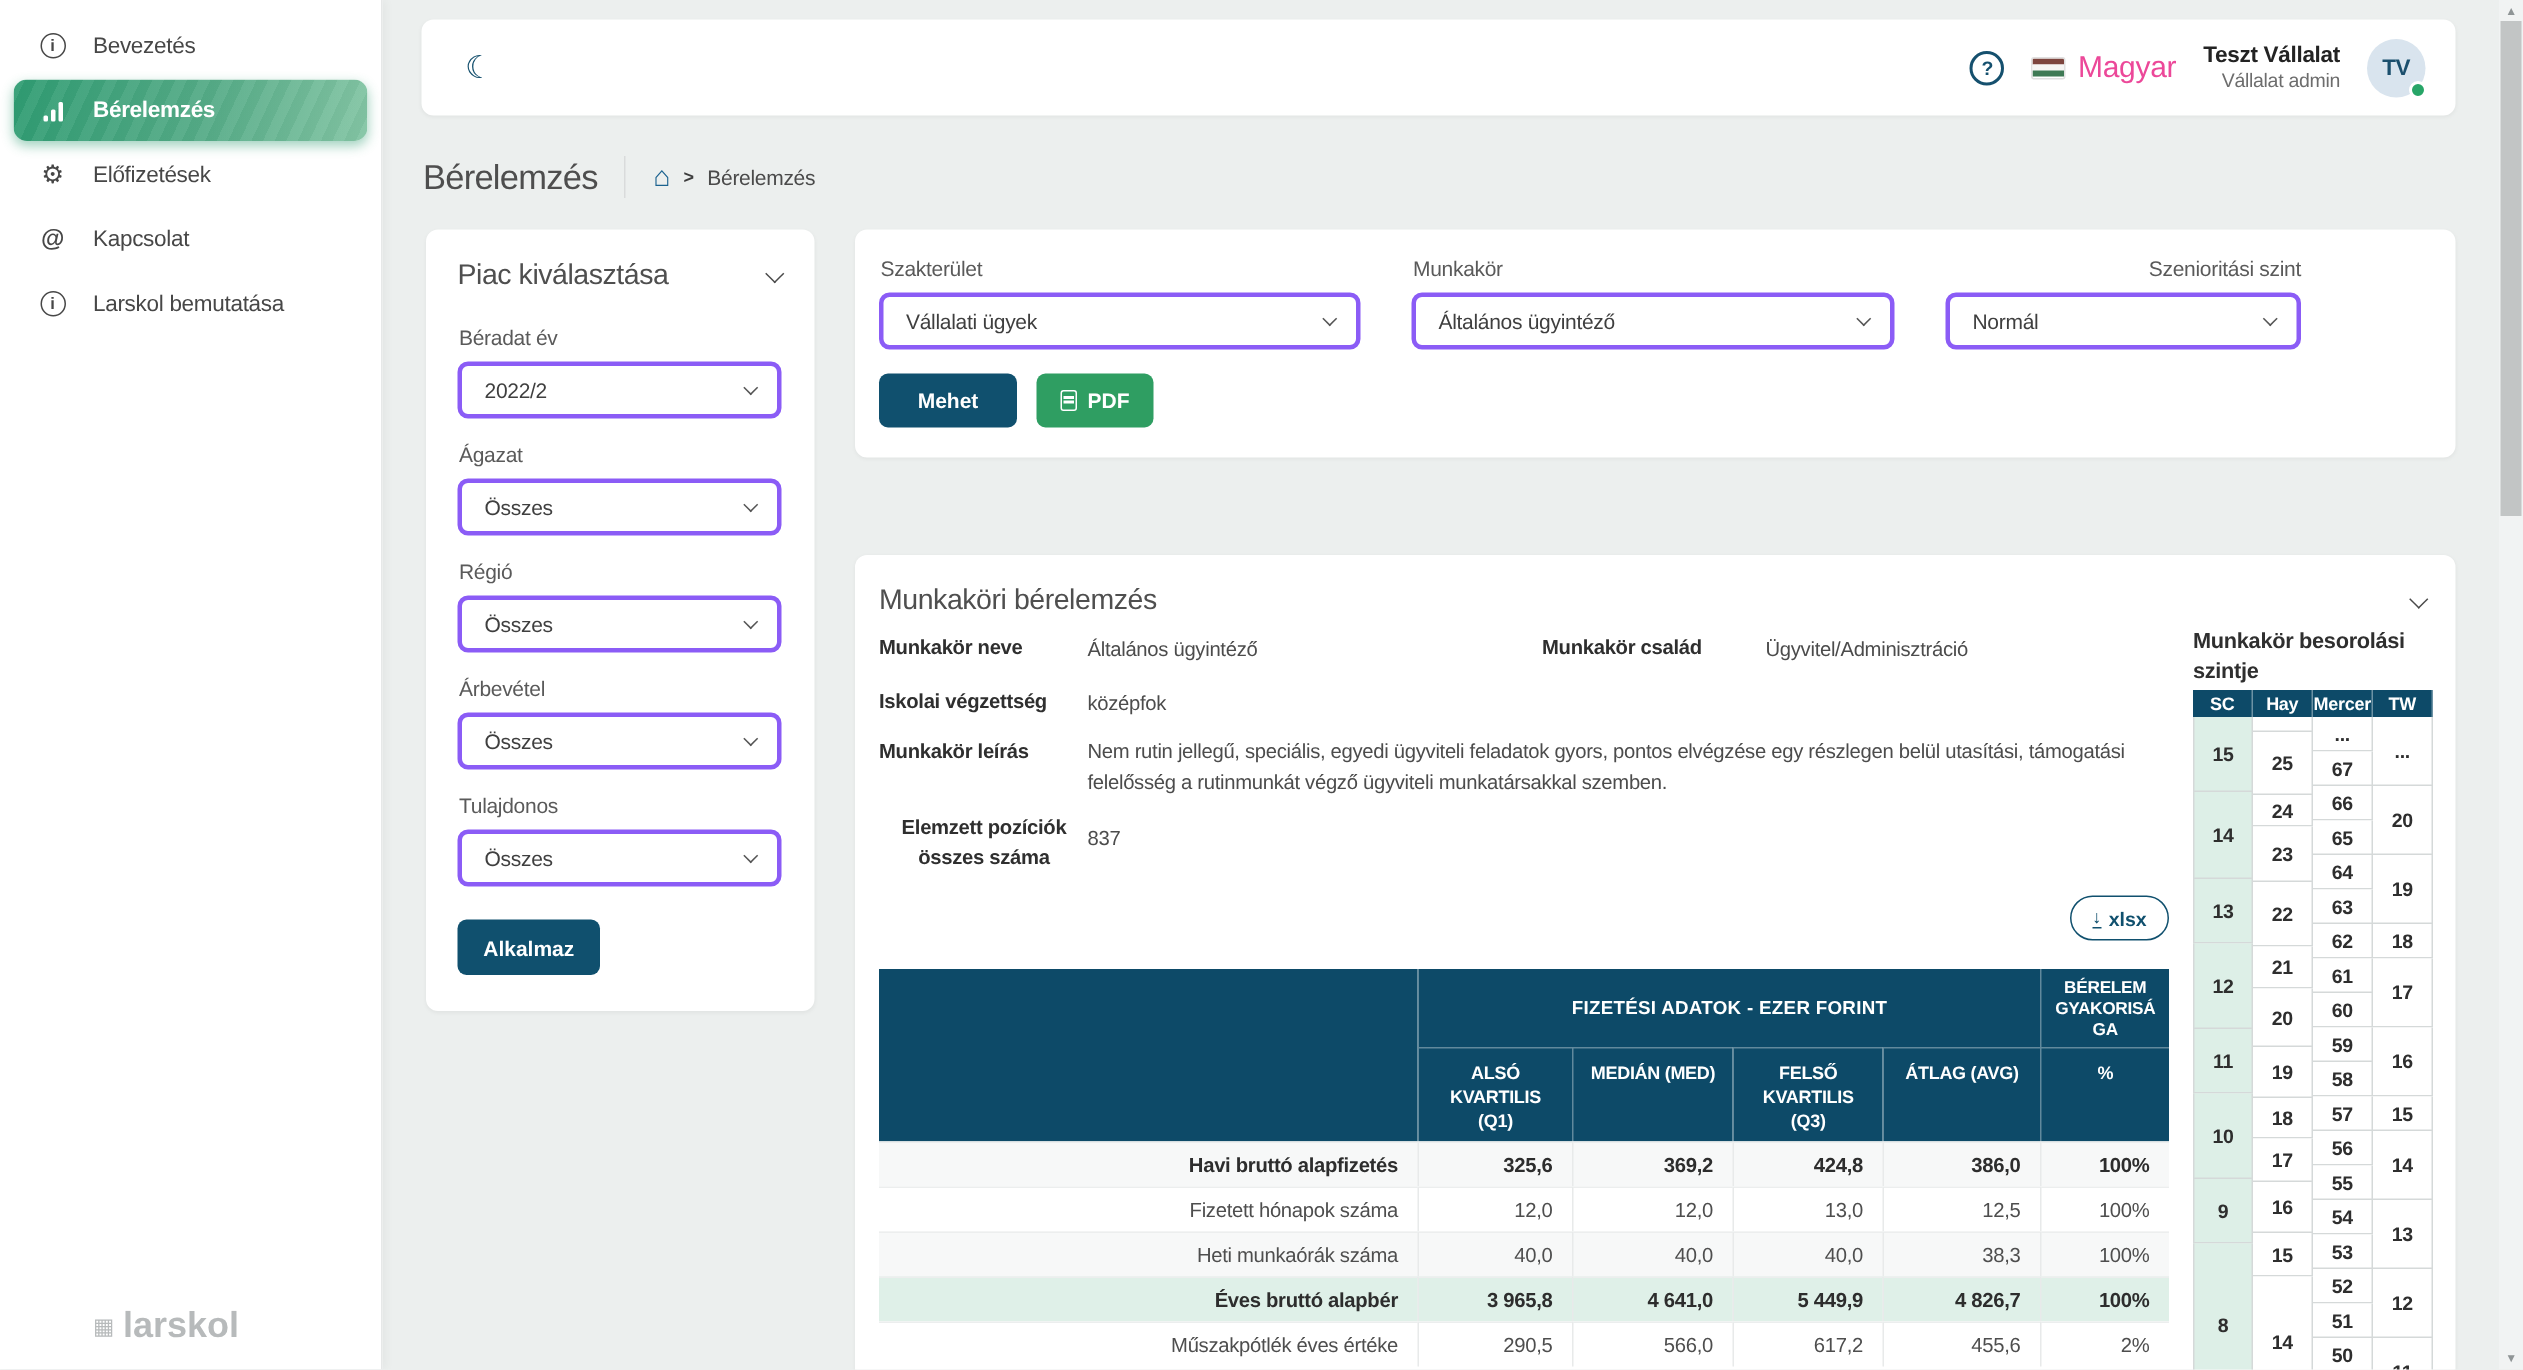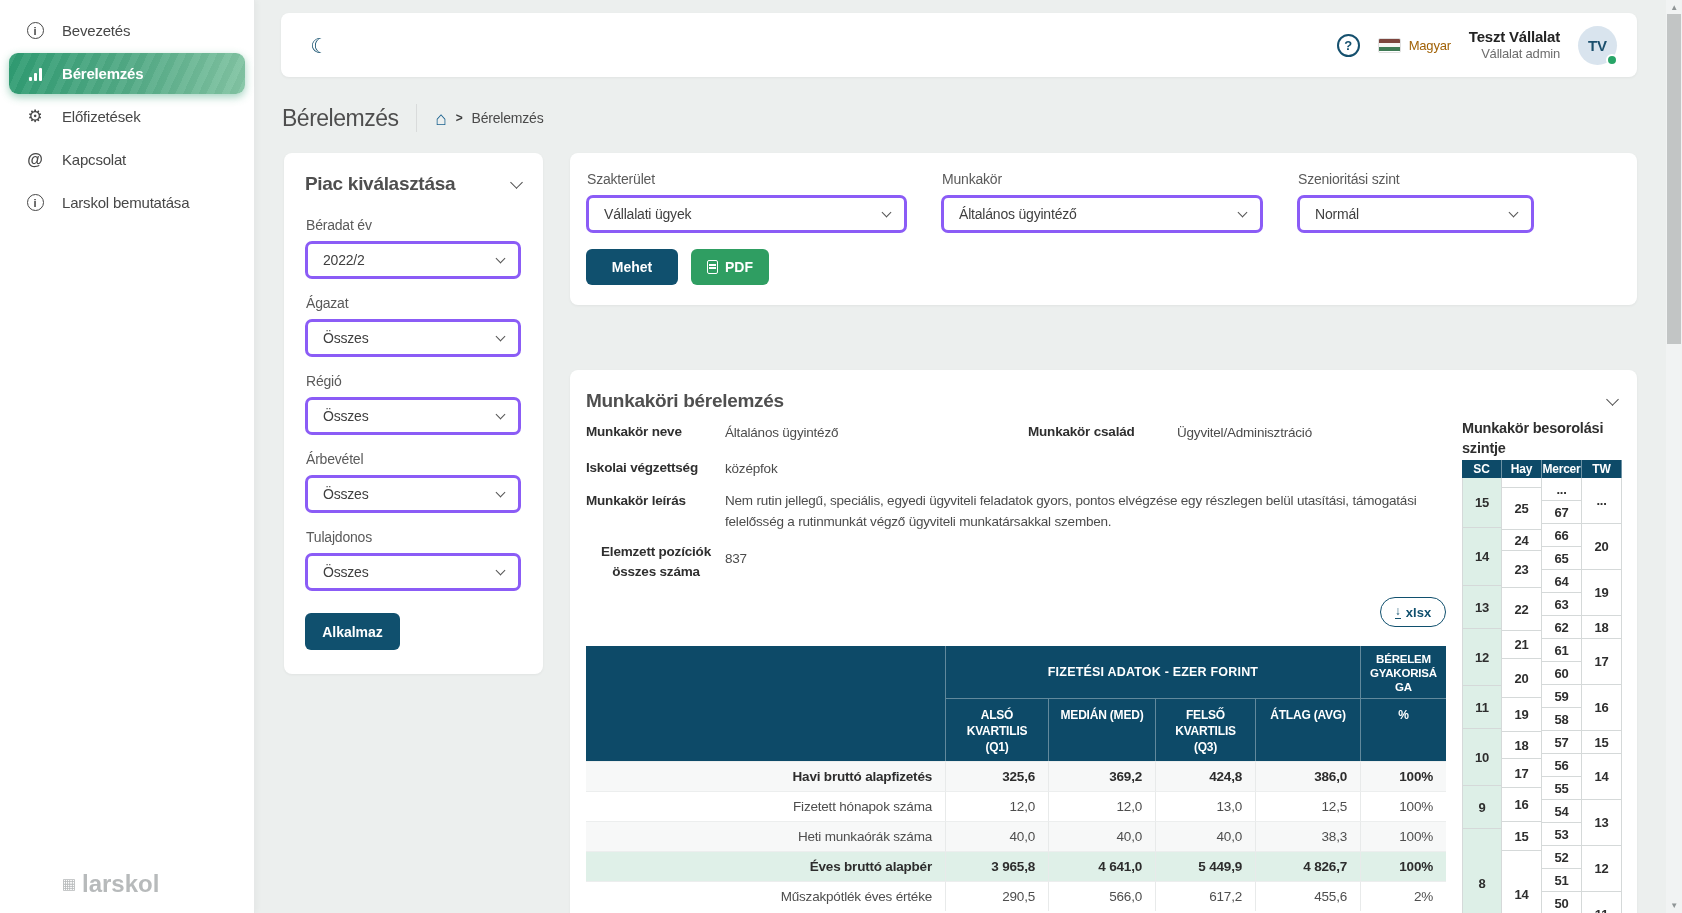--- a/index.html
+++ b/index.html
@@ -47,39 +47,39 @@
     padding:0 20px 0 29px; }
   .moon { font-size:21px; color:#15506e; cursor:pointer; line-height:1;}
   .tb-right { margin-left:auto; display:flex; align-items:center; gap:18px; }
   .help-ic { width:23px; height:23px; border:2px solid #15506e; border-radius:50%; color:#15506e;
     font-size:13px; font-weight:bold; display:flex; align-items:center; justify-content:center; cursor:pointer;}
   .lang { display:flex; align-items:center; gap:8px; cursor:pointer; }
   .flag { width:23px; height:15px; border-radius:2px; overflow:hidden; display:flex; flex-direction:column;
     border:1px solid #e0e0e0;}
   .flag i { flex:1; display:block; }
   .flag i:nth-child(1){background:#7d453e;} .flag i:nth-child(2){background:#f6f5f4;} .flag i:nth-child(3){background:#3f7a55;}
-  .lang-label { font-size:13px; color:#a16207; }
+  .lang-label { font-size:20px; color:#ec4899; }
   .company { text-align:right; line-height:1.25; }
   .company .c-name { font-size:15px; font-weight:bold; color:#232323; }
   .company .c-role { font-size:13px; color:#6d6d6d; }
   .avatar { position:relative; width:39px; height:39px; border-radius:50%; background:#d9e4ee;
     color:#1b4f6d; font-weight:bold; font-size:15px; display:flex; align-items:center; justify-content:center; cursor:pointer;}
   .avatar .dot { position:absolute; right:-1px; bottom:-1px; width:12px; height:12px; border-radius:50%;
     background:#27a567; border:2px solid #fff; }
   
   .crumb-row { position:absolute; left:282px; top:104px; display:flex; align-items:center; }
   .page-title { font-size:23px; color:#4e4e4e; letter-spacing:-0.5px;}
   .crumb-div { width:1px; height:28px; background:#d9dbdb; margin:0 18px; }
   .home-ic { font-size:19px; color:#1b628f; line-height:1; cursor:pointer; }
   .crumb-sep { font-size:12px; color:#3c3c3c; font-weight:bold; margin:0 9px; }
   .crumb-txt { font-size:14px; color:#4a4a4a; }
   
   .card { position:absolute; background:#fff; border-radius:8px; box-shadow:0 1px 3px rgba(0,0,0,.05); }
   .card-head { display:flex; align-items:center; }
-  .card-title { font-size:19px; color:#4f4f4f; letter-spacing:-0.3px;font-weight:bold;}
+  .card-title { font-size:19px; color:#4f4f4f; letter-spacing:-0.3px;}
   .chev { width:9px; height:9px; border-right:1.7px solid #4a4a4a; border-bottom:1.7px solid #4a4a4a;
     transform:rotate(45deg); display:inline-block; }
   .head-chev { margin-left:auto; cursor:pointer; margin-top:-4px;}
   
   #filter-card { left:284px; top:153px; width:259px; padding:20px 22px 24px 21px; }
   .f-label { font-size:14px; color:#5a5a5a; margin:0 0 8px 1px; }
   .select { height:38px; border:3px solid #8b5cf6; border-radius:7px; display:flex; align-items:center;
     padding:0 14px 0 15px; font-size:14px; color:#3f3f3f; cursor:pointer; background:#fff;}
   .select .chev { width:7px; height:7px; margin-left:auto; border-color:#555; margin-top:-3px;}
   .field { margin-bottom:16px; }
@@ -268,21 +268,21 @@
           <i class="chev"></i>
         </div>
       </div>
       <div class="field" style="width: 322px;">
         <div class="f-label">Munkakör</div>
         <div class="select">
           <span>Általános ügyintéző</span>
           <i class="chev"></i>
         </div>
       </div>
-      <div class="field" style="width: 237px;">
+      <div class="field" style="width: 237px; text-align: right;">
         <div class="f-label">Szenioritási szint</div>
         <div class="select">
           <span>Normál</span>
           <i class="chev"></i>
         </div>
       </div>
     </div>
   <div class="btn-row">
     <button class="btn btn-navy" id="go-btn">Mehet</button>
     <button class="btn btn-green" id="pdf-btn">

